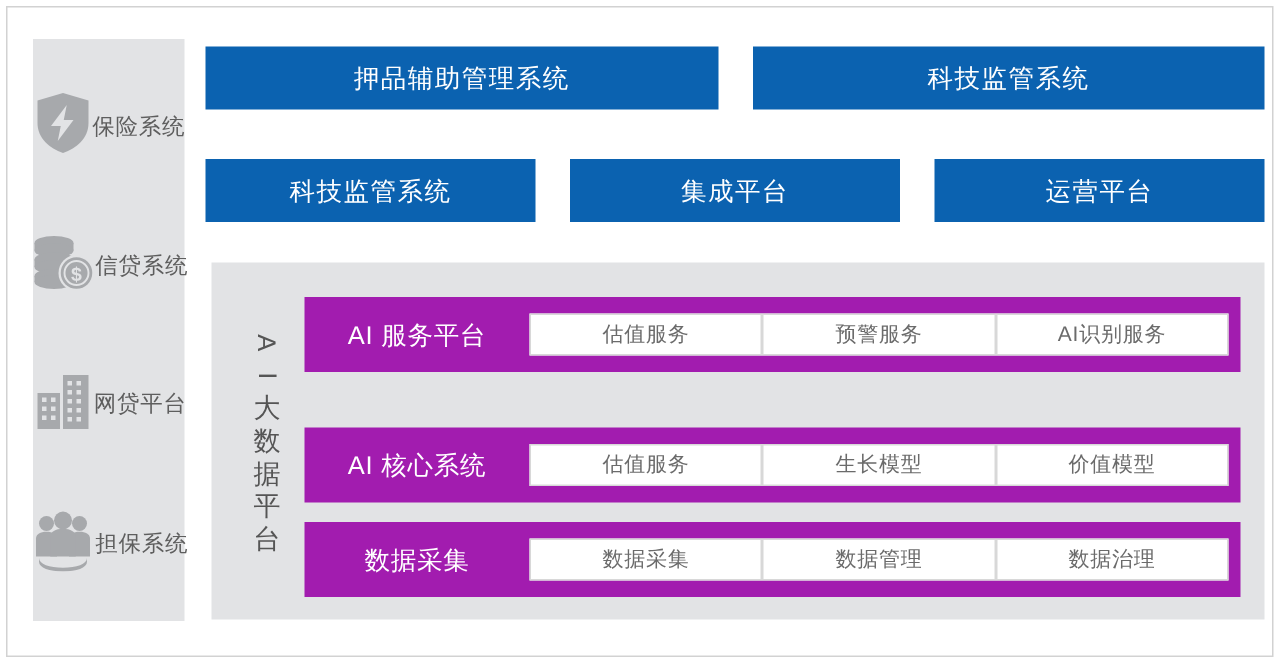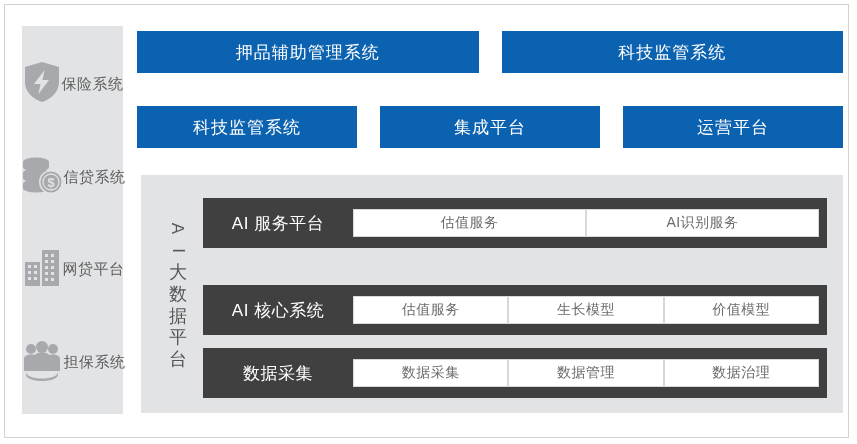--- a/index.html
+++ b/index.html
@@ -99,21 +99,21 @@
     font-size: 17px;
     line-height: 1;
     margin: 1px 0;
   }
 
   .cyan-row {
     position: absolute;
     left: 62px;
     width: 624px;
     height: 50px;
-    background: #404040;
+    background: #a21caf;
     display: flex;
     align-items: center;
   }
   #cyan-row-1 { top: 23px; }
   #cyan-row-2 { top: 110px; }
   #cyan-row-3 { top: 173px; }
 
   .cyan-title {
     width: 150px;
     flex: 0 0 150px;
@@ -253,20 +253,21 @@
       <span class="vchar">数</span>
       <span class="vchar">据</span>
       <span class="vchar">平</span>
       <span class="vchar">台</span>
     </div>
 
     <div class="cyan-row" id="cyan-row-1">
       <div class="cyan-title">AI 服务平台</div>
       <div class="chip-group">
         <div class="chip">估值服务</div>
+        <div class="chip">预警服务</div>
         <div class="chip">AI识别服务</div>
       </div>
     </div>
 
     <div class="cyan-row" id="cyan-row-2">
       <div class="cyan-title">AI 核心系统</div>
       <div class="chip-group">
         <div class="chip">估值服务</div>
         <div class="chip">生长模型</div>
         <div class="chip">价值模型</div>

